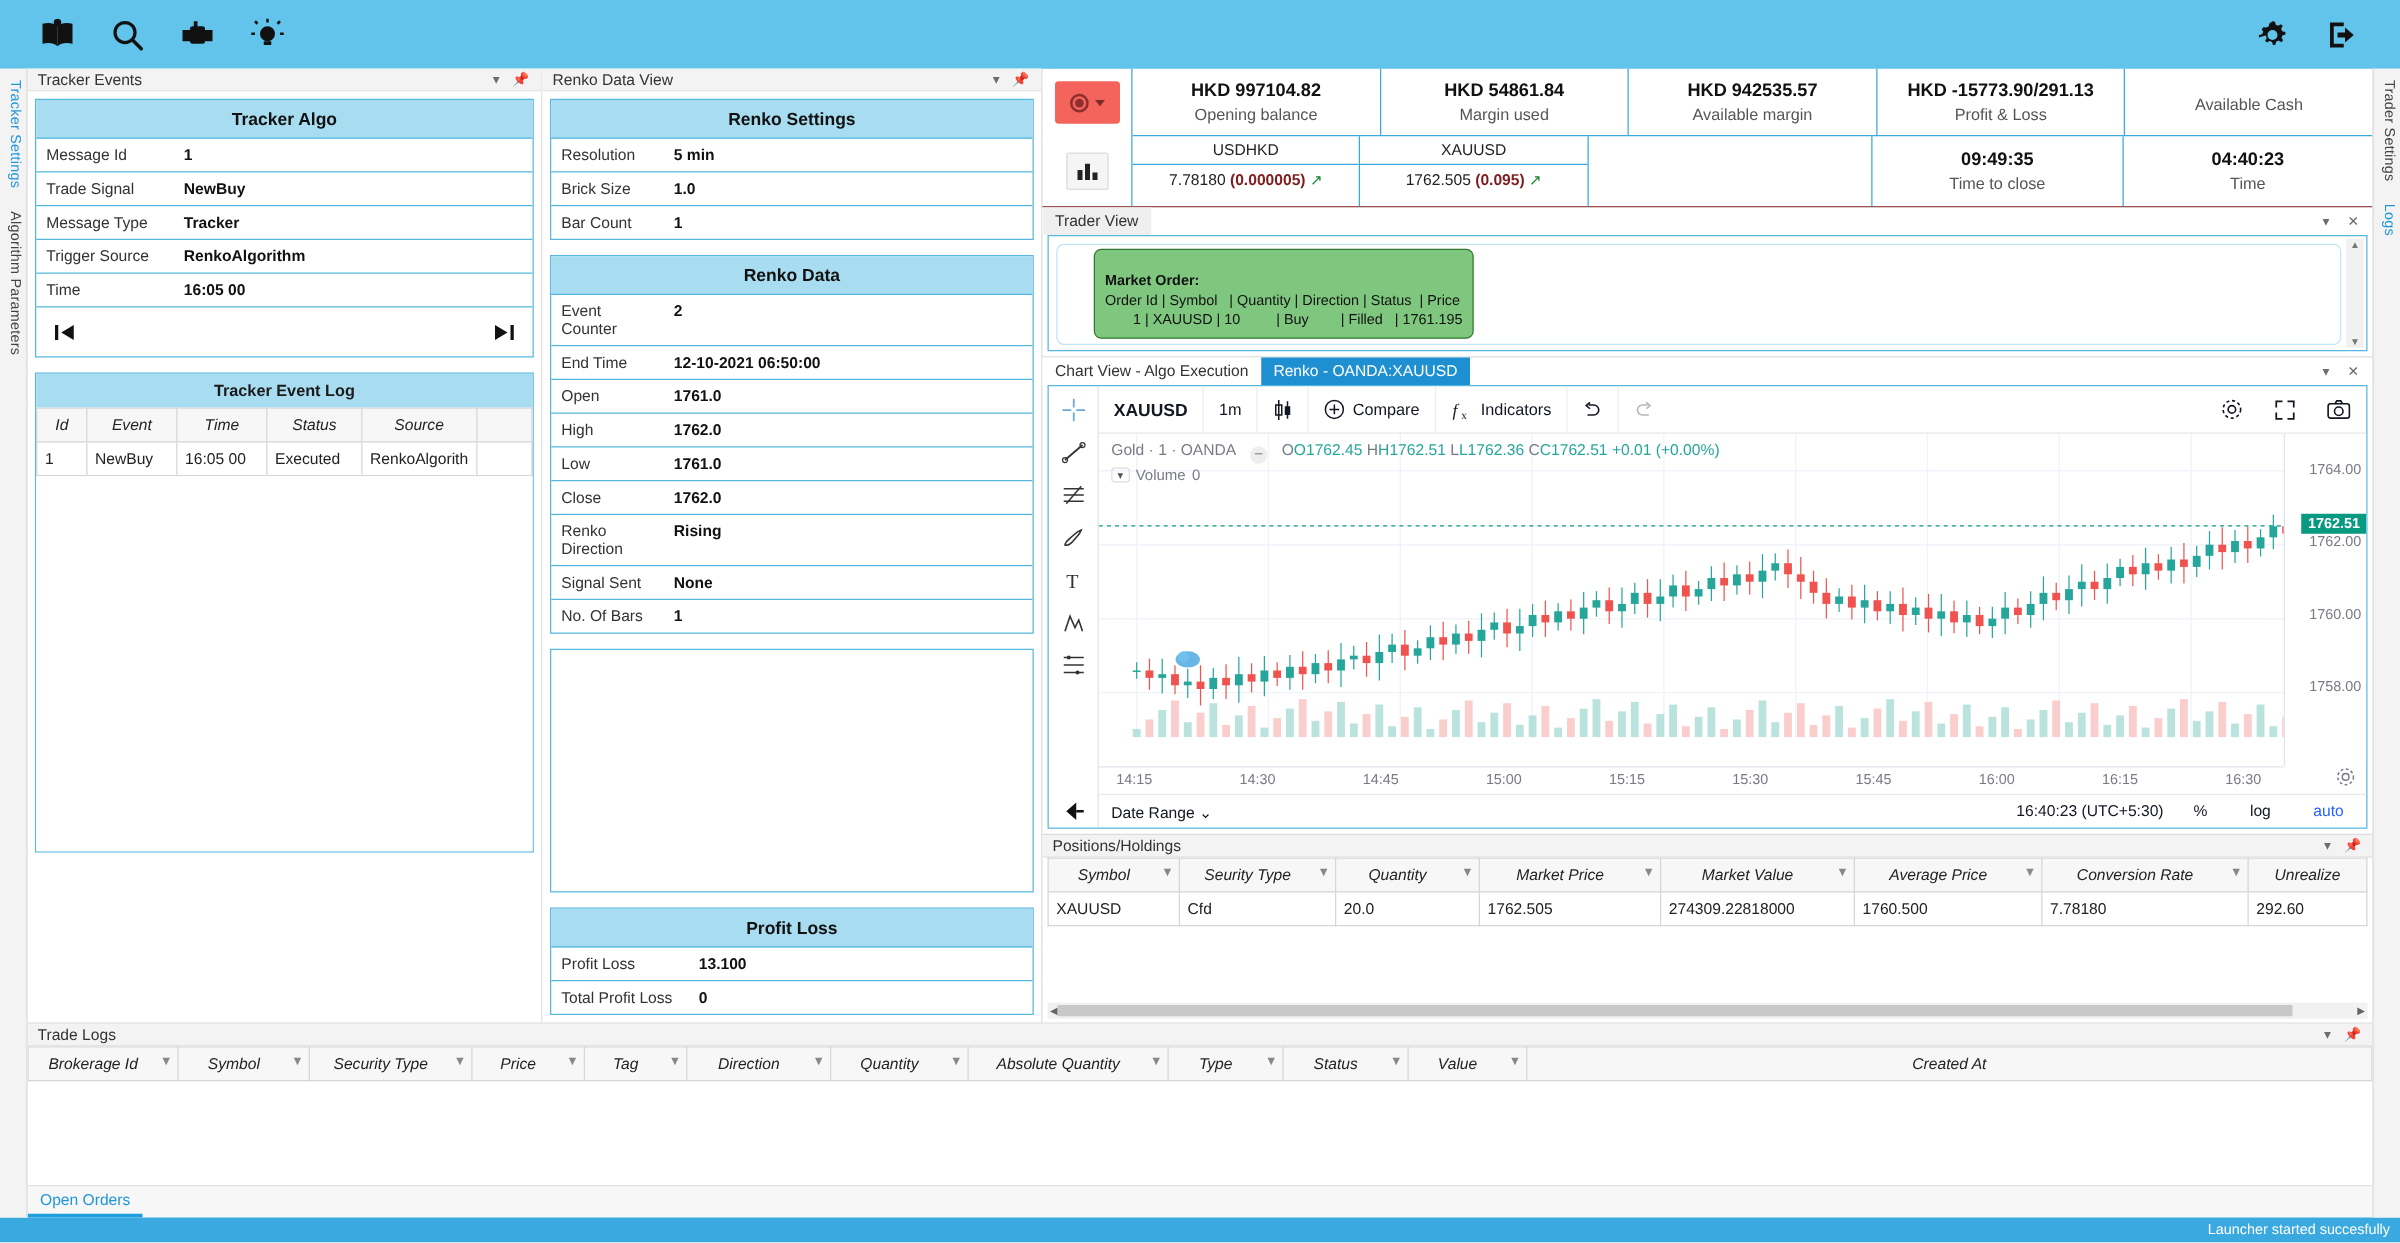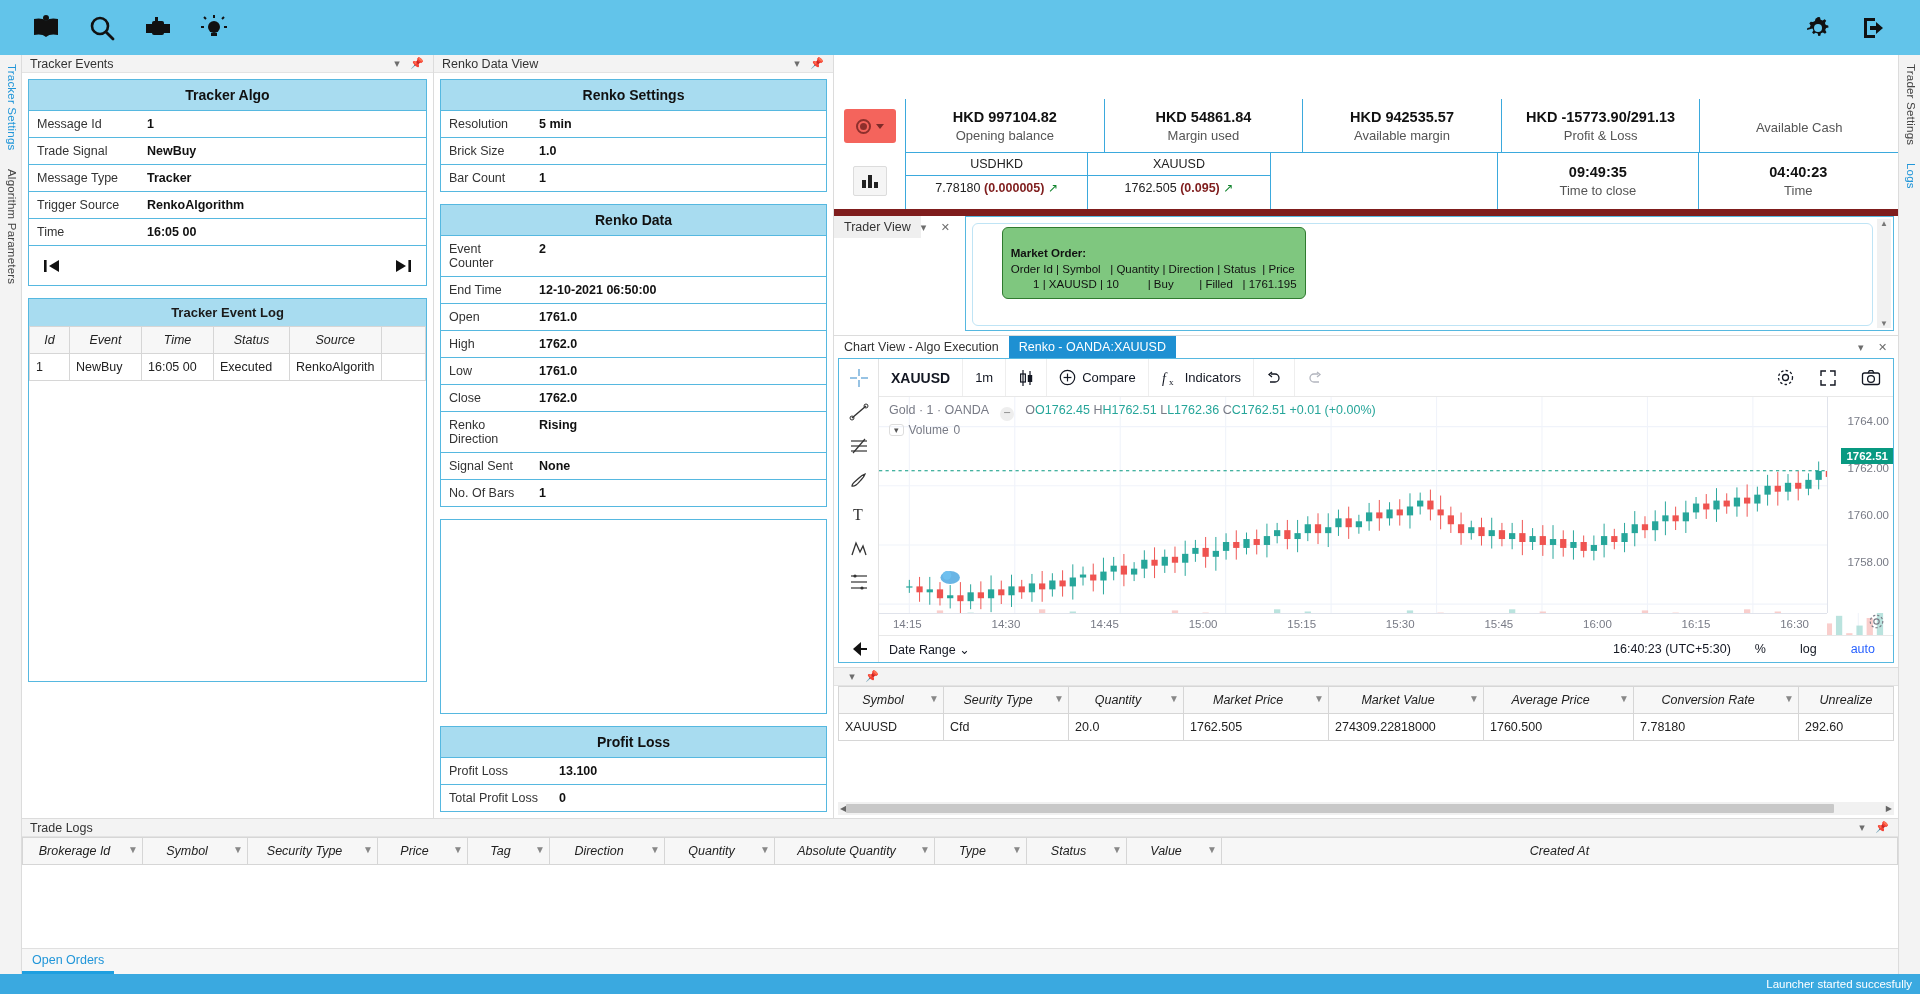--- a/index.html
+++ b/index.html
@@ -91,21 +91,21 @@
 
   
   .col-renko { width: 400px; flex: none; border-right: 1px solid #dcdcdc; }
   .renko-body { display: flex; flex-direction: column; gap: 12px; padding: 6px; height: 100%; }
   .renko-spacer { flex: 1; border: 1px solid #56b8e0; min-height: 10px; }
 
   
   .col-right { flex: 1; display: flex; flex-direction: column; min-width: 0; }
 
   
-  .status-strip { display: flex; flex: none; border-bottom: 7px solid #7f1d1d; margin-top: 44px; }
+  .status-strip { display: flex; flex: none; border-bottom: 1px solid #7f1d1d; }
   .ss-left { width: 72px; flex: none; border-right: 1px solid #3ba9dd; display: flex; flex-direction: column; }
   .stop-cell { height: 54px; display: flex; align-items: center; justify-content: center; gap: 2px; }
   .stop-btn {
     width: 52px; height: 34px; background: #f4645c; border-radius: 3px;
     display: flex; align-items: center; justify-content: center; gap: 5px; cursor: pointer;
   }
   .stop-circle { width: 15px; height: 15px; border-radius: 50%; border: 2px solid #8d2f2c; background: #f4645c; }
   .stop-circle i { display:block; width:7px; height:7px; border-radius:50%; background:#8d2f2c; margin:2px; }
   .caret-dn { width: 0; height: 0; border-left: 4px solid transparent; border-right: 4px solid transparent; border-top: 5px solid #7d2b28; }
   .chart-btn-cell { flex: 1; display: flex; align-items: center; justify-content: center; }
@@ -128,21 +128,21 @@
   .ss-sym { flex: 1; display: flex; flex-direction: column; border-right: 1px solid #3ba9dd; min-width: 0; }
   .ss-sym-name { text-align: center; font-size: 12.5px; padding: 4px 2px; border-bottom: 1px solid #3ba9dd; color: #222; }
   .ss-sym-val { text-align: center; font-size: 12.5px; padding: 5px 2px; color: #222; white-space: nowrap; }
   .ss-sym-val b { color: #7f1d1d; }
   .ss-blank { flex: 1.25; border-right: 1px solid #3ba9dd; }
   .ss-time { flex: 1.1; display: flex; flex-direction: column; align-items: center; justify-content: center; border-right: 1px solid #3ba9dd; }
   .ss-time:last-child { border-right: none; }
   .trend { color: #13852f; font-size: 12px; }
 
   
-  .trader-view { height: 120px; flex: none; display: flex; flex-direction: row; border-bottom: 1px solid #dcdcdc; }
+  .trader-view { height: 120px; flex: none; display: flex; flex-direction: column; border-bottom: 1px solid #dcdcdc; }
   .tabstrip { height: 22px; display: flex; align-items: stretch; background: #fff; flex: none; }
   .tab {
     padding: 3px 10px; font-size: 12.5px; background: #efefef; color: #333;
     display: flex; align-items: center; cursor: pointer;
   }
   .tab.sel { background: #1e90d2; color: #fff; }
   .tv-box { flex: 1; border: 1px solid #56b8e0; margin: 0 4px 4px; position: relative; overflow: hidden; }
   .tv-inner { position: absolute; inset: 6px 20px 4px 6px; border: 1px solid #bfe4f5; border-radius: 6px; }
   .order-box {
     position: absolute; left: 36px; top: 10px;
@@ -1034,20 +1034,21 @@
                     <span class="fitem">log</span>
                     <span class="fitem blue">auto</span>
                   </div>
                 </div>
               </div>
             </div>
           </div>
 
           <div class="pos-panel">
             <div class="panel-hdr">
+              <span class="t">Positions/Holdings</span>
               <span class="hdr-btn">▾</span>
               <span class="hdr-btn">📌</span>
             </div>
             <div class="pos-tablewrap">
               <table class="grid">
                 <tbody>
                     <tr>
                   <th style="width:105px"><span>Symbol</span><span class="filter-ico">▼</span></th>
                   <th style="width:125px"><span>Seurity Type</span><span class="filter-ico">▼</span></th>
                   <th style="width:115px"><span>Quantity</span><span class="filter-ico">▼</span></th>

